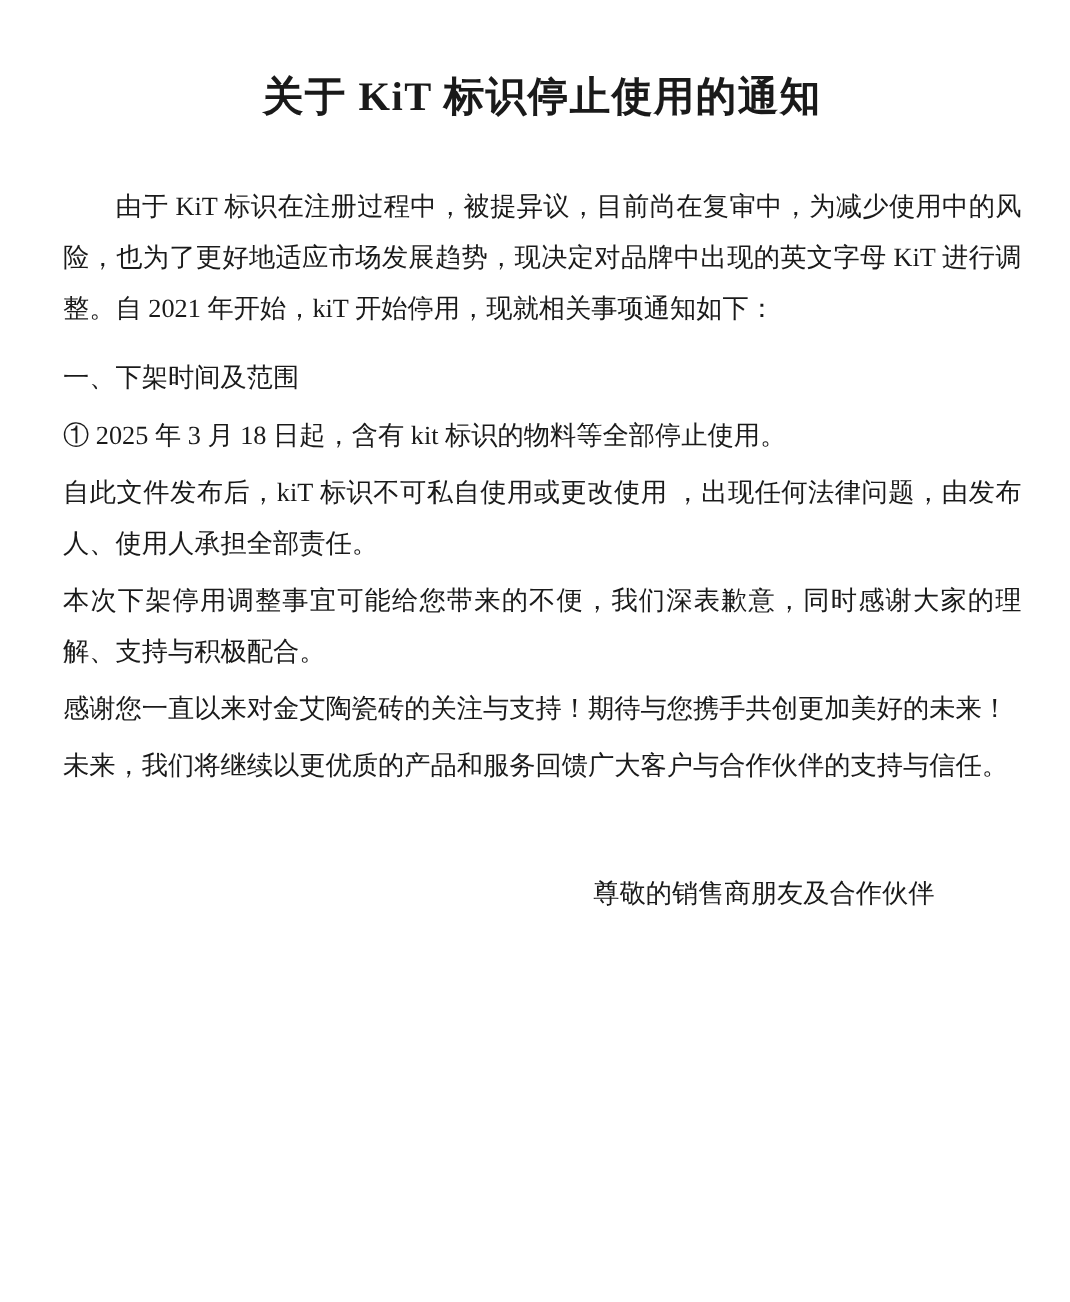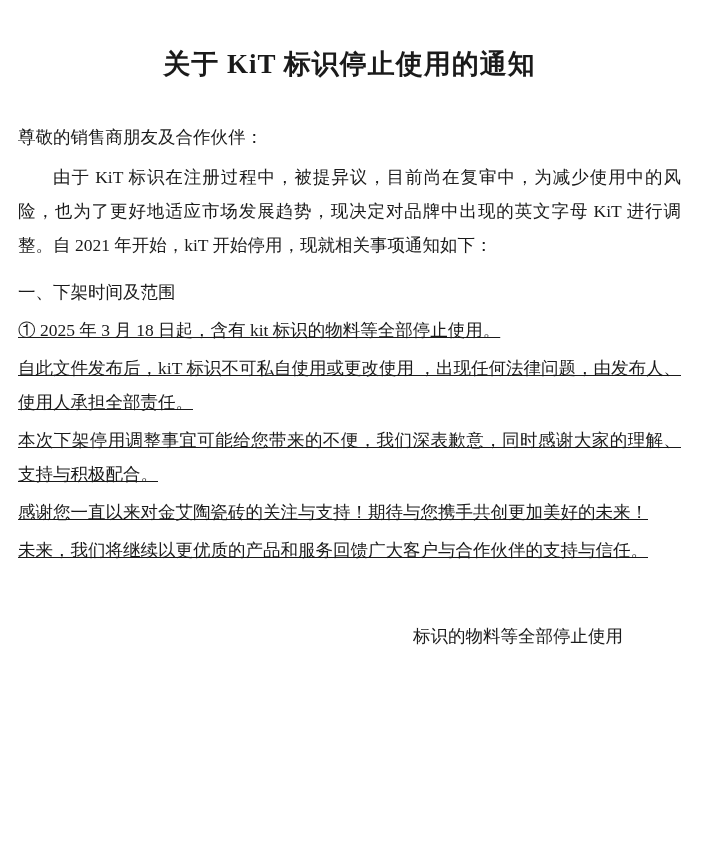--- a/index.html
+++ b/index.html
@@ -12,21 +12,21 @@
     height: 868px;
     font-family: "Liberation Serif", "DejaVu Serif", serif;
     color: #1a1a1a;
     position: relative;
     overflow: hidden;
   }
   .page {
     width: 713px;
     height: 868px;
     box-sizing: border-box;
-    padding: 34px 30px 20px 16px;
+    padding: 34px 30px 20px 40px;
     display: flex;
     flex-direction: column;
   }
   .doc-title {
     text-align: center;
     font-size: 27px;
     font-weight: bold;
     letter-spacing: 1px;
     margin-top: 12px;
     margin-bottom: 38px;
@@ -48,53 +48,51 @@
   .para-indent {
     text-indent: 2em;
   }
   .section-heading {
     font-weight: normal;
     margin: 12px 0 4px 0;
     font-size: 17.5px;
   }
   .list-item {
     margin: 0 0 4px 0;
-    text-decoration: underline;
   }
   .signature {
     margin-top: 46px;
     text-align: right;
     font-size: 17.5px;
     line-height: 2.1;
     padding-right: 60px;
   }
   .sig-line { display: block; }
 </style>
 </head>
 <body>
 
 <div class="page">
 
   <h1 class="doc-title">关于 KiT 标识停止使用的通知</h1>
 
   <div class="body-block">
 
-    <p class="para salutation">尊敬的销售商朋友及合作伙伴：</p>
 
     <p class="para para-indent">由于 KiT 标识在注册过程中，被提异议，目前尚在复审中，为减少使用中的风险，也为了更好地适应市场发展趋势，现决定对品牌中出现的英文字母 KiT 进行调整。自 2021 年开始，kiT 开始停用，现就相关事项通知如下：</p>
 
     <h2 class="section-heading">一、下架时间及范围</h2>
 
     <p class="para list-item">① 2025 年 3 月 18 日起，含有 kit 标识的物料等全部停止使用。</p>
 
 
     <p class="para list-item">自此文件发布后，kiT 标识不可私自使用或更改使用 ，出现任何法律问题，由发布人、使用人承担全部责任。</p>
     <p class="para list-item">本次下架停用调整事宜可能给您带来的不便，我们深表歉意，同时感谢大家的理解、支持与积极配合。</p>
     <p class="para list-item">感谢您一直以来对金艾陶瓷砖的关注与支持！期待与您携手共创更加美好的未来！</p>
     <p class="para list-item">未来，我们将继续以更优质的产品和服务回馈广大客户与合作伙伴的支持与信任。</p>
 
   </div>
 
   <div class="signature">
-    <span class="sig-line">标识的物料等全部停止使用</span>
+    <span class="sig-line">尊敬的销售商朋友及合作伙伴</span>
   </div>
 
 </div>
 
 </body></html>

